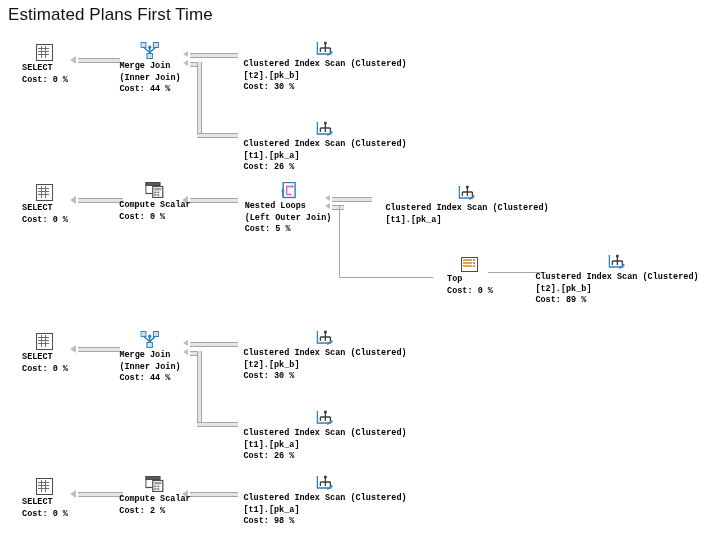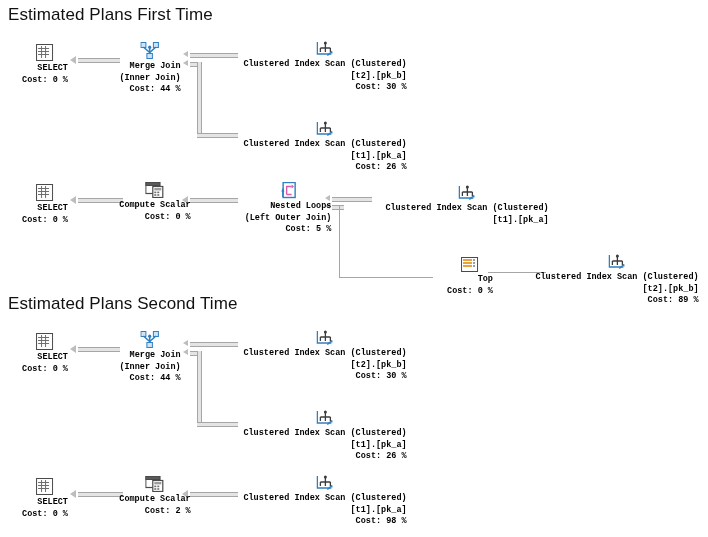--- a/index.html
+++ b/index.html
@@ -19,21 +19,21 @@
     font-size:17px;
     font-weight:400;
     color:#111111;
     letter-spacing:0.1px;
     white-space:nowrap;
   }
 
   
   .node{
     position:absolute;
-    text-align:right;
+    text-align:left;
     white-space:nowrap;
     font-family:"Liberation Mono","DejaVu Sans Mono",monospace;
     font-size:8.5px;
     font-weight:bold;
     color:#000000;
     line-height:11.5px;
     transform:translateX(-50%);
   }
   .node .icon{
     display:block;
@@ -284,21 +284,20 @@
         <circle cx="10" cy="3" r="1.5" fill="#3b3b3b"></circle>
         <path d="M12,15.5 L16.5,11.5" stroke="#2f7fc1" stroke-width="1.4" fill="none"></path>
         <path d="M16.8,11 l0.4,2.6 l-2.6,-0.5 z" fill="#2f7fc1"></path>
       </svg>
     </span>
     <span class="lbl">Clustered Index Scan (Clustered)</span>
     <span class="lbl">[t2].[pk_b]</span>
     <span class="lbl">Cost: 89 %</span>
   </div>
 
-  <div class="section-title" style="left:8px;top:294px;">Estimated Plans Second Time</div>
 
   <div class="pipe" style="left:78px;top:347px;width:42px;"></div>
   <div class="ahead" style="left:70px;top:345px;"></div>
 
   <div class="pipe" style="left:190px;top:342px;width:48px;"></div>
   <div class="ahead sm" style="left:183px;top:340px;"></div>
   <div class="pipe" style="left:190px;top:351px;width:12px;"></div>
   <div class="ahead sm" style="left:183px;top:349px;"></div>
   <div class="vpipe" style="left:197px;top:351px;height:76px;"></div>
   <div class="pipe" style="left:197px;top:422px;width:41px;"></div>

